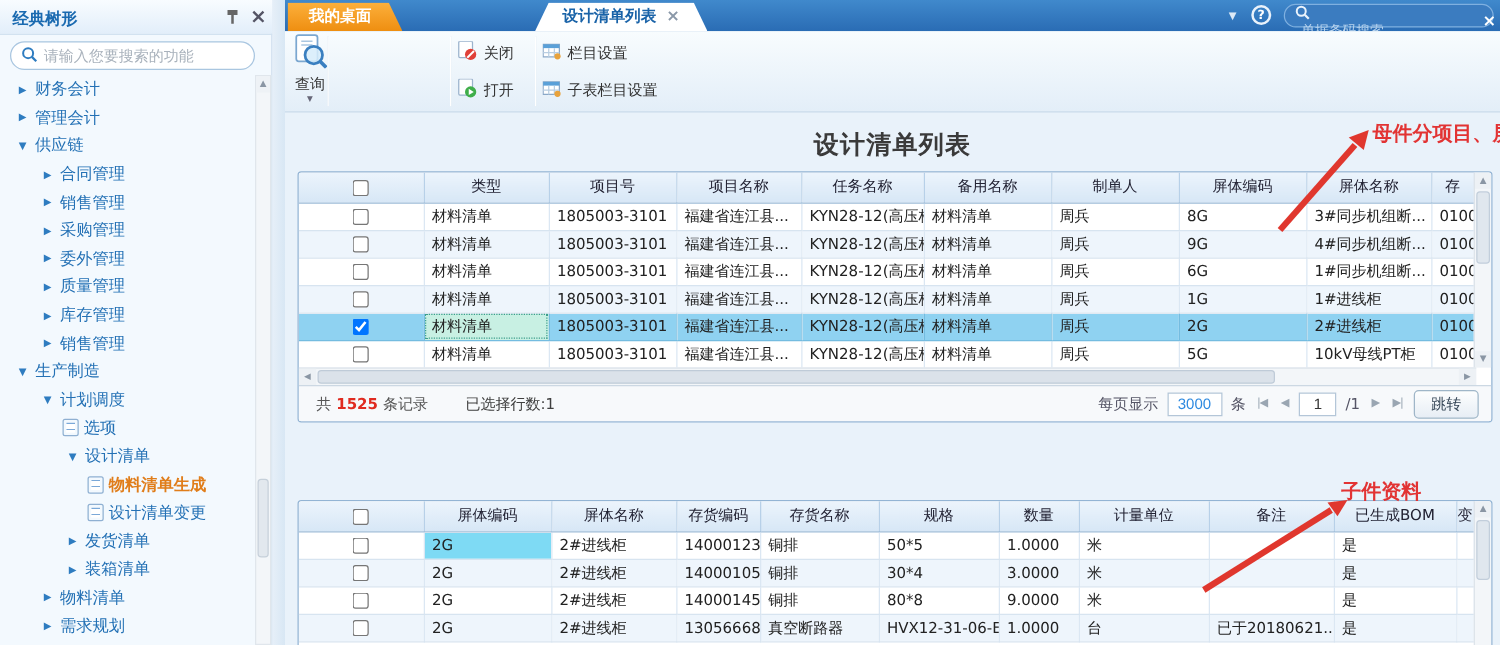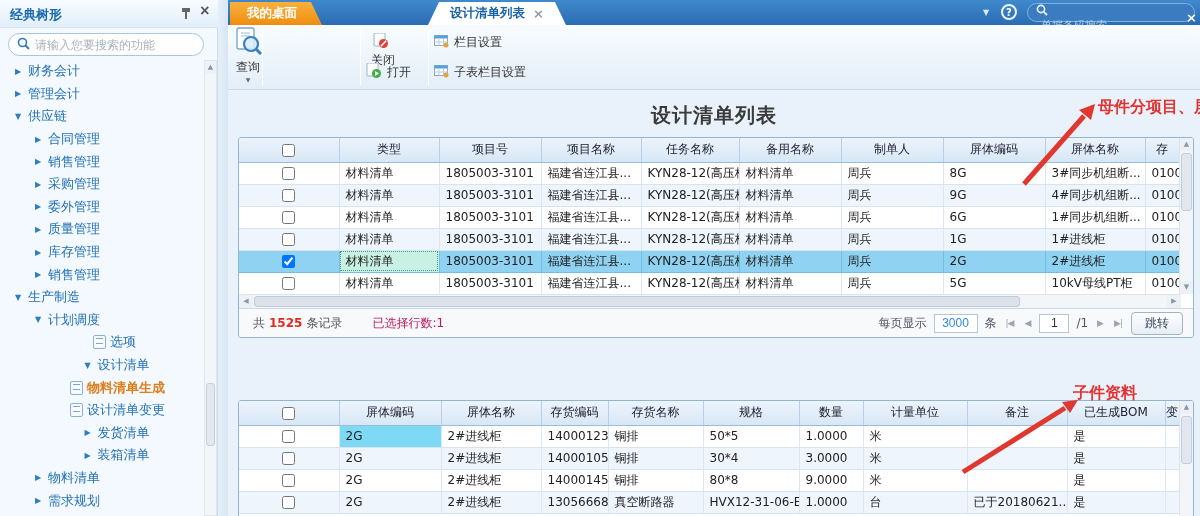--- a/index.html
+++ b/index.html
@@ -1,32 +1,32 @@
 <!DOCTYPE html>
 <html><head>
 <meta charset="utf-8">
 <style>
   * { margin:0; padding:0; box-sizing:border-box; }
   body { font-family:"DejaVu Sans","Liberation Sans",sans-serif; }
   #screen { position:relative; width:1200px; height:516px; overflow:hidden; background:#e9f2fa; font-size:12px; color:#333; }
 
   
   .sidebar { position:absolute; left:0; top:0; width:218px; height:516px; background:#f3f9fe; border-right:1px solid #cddced; }
-  .sb-header { position:absolute; left:0; top:0; width:218px; height:28px; background:linear-gradient(#f8fcff,#e2eefa); border-bottom:1px solid #d2e2f0;font-family:Liberation Mono, monospace; }
+  .sb-header { position:absolute; left:0; top:0; width:218px; height:28px; background:linear-gradient(#f8fcff,#e2eefa); border-bottom:1px solid #d2e2f0; }
   .sb-title { position:absolute; left:10px; top:6px; font-size:13px; font-weight:bold; color:#1a6ab0; }
   .sb-pin { position:absolute; left:180px; top:7px; cursor:pointer; }
   .sb-close { position:absolute; left:200px; top:3px; font-size:16px; color:#556; font-weight:bold; cursor:pointer; }
   .sb-search { position:absolute; left:8px; top:33px; width:196px; height:23px; background:#fff; border:1px solid #a9c6e0; border-radius:12px; display:flex; align-items:center; padding:0 8px; }
   .sb-search input { border:none; outline:none; flex:1; font-size:12px; color:#444; background:transparent; margin-left:5px; }
   .sb-search input::placeholder { color:#a9b2bc; }
   .sb-tree { position:absolute; left:0; top:60px; width:203px; height:456px; overflow:hidden; }
   .tree-item { height:22.6px; display:flex; align-items:center; color:#2471b5; font-size:13px; cursor:pointer; white-space:nowrap; }
   .tree-item .tw { width:16px; font-size:8px; color:#2e7cc0; text-align:center; flex:none; }
   .tree-item .tl { margin-left:2px; }
-  .i1 { padding-left:10px; } .i2 { padding-left:30px; } .i3 { padding-left:26px;justify-content:center; } .i4 { padding-left:70px; }
+  .i1 { padding-left:10px; } .i2 { padding-left:30px; } .i3 { padding-left:50px; } .i4 { padding-left:70px; }
   .tree-item.sel-orange { color:#e07d1a; font-weight:bold; }
   .doc-ic { width:13px; height:14px; flex:none; margin-right:2px; background:#fff; border:1px solid #8fb0d2; border-radius:2px;
             background-image:repeating-linear-gradient(#fff 0 2px, #7aa8d8 2px 3px, #fff 3px 5px); background-clip:content-box; padding:2px; }
   .sb-scroll { position:absolute; left:204px; top:60px; width:13px; height:456px; background:#f3f6f9; border:1px solid #e0e6ec; }
   .sb-scroll .arr { position:absolute; left:0; top:0; width:11px; height:13px; font-size:7px; color:#8a96a4; text-align:center; line-height:13px; background:#eef2f6; cursor:pointer; }
   .sb-scroll .thumb { position:absolute; left:1px; top:322px; width:9px; height:63px; background:#e2e8ee; border:1px solid #c6d0da; border-radius:3px; cursor:grab; }
   .splitter { position:absolute; left:218px; top:0; width:10px; height:516px; background:linear-gradient(90deg,#e6eff8,#d8e7f4); }
 
   
   .main { position:absolute; left:228px; top:0; width:972px; height:516px; }
@@ -76,21 +76,21 @@
   .vscroll { position:absolute; right:0; top:0; width:14px; background:#f3f6f9; border-left:1px solid #dde4ea; }
   .vscroll .arr { position:absolute; left:0; width:13px; height:13px; font-size:7px; color:#8a96a4; text-align:center; line-height:13px; background:#edf1f5; cursor:pointer; }
   .vscroll .thumb { position:absolute; left:1px; width:11px; background:#e0e7ee; border:1px solid #c2cedb; border-radius:3px; cursor:grab; }
   .hscroll { position:absolute; left:0; top:156px; width:942px; height:14px; background:#f3f6f9; border-top:1px solid #dde4ea; }
   .hscroll .arr { position:absolute; top:0; width:14px; height:13px; font-size:7px; color:#8a96a4; text-align:center; line-height:13px; background:#edf1f5; cursor:pointer; }
   .hscroll .thumb { position:absolute; left:15px; top:1px; width:766px; height:11px; background:#dbe2ea; border:1px solid #bfcbd8; border-radius:3px; cursor:grab; }
 
   .statusbar { position:absolute; left:0; top:170px; width:954px; height:29px; background:#f7f9fb; border-top:1px solid #ccd8e3; display:flex; align-items:center; }
   .sb-left { margin-left:14px; display:flex; align-items:center; gap:4px; color:#555; }
   .sb-left .total { color:#e02b20; font-weight:bold; }
-  .sb-left .selinfo { color:#be185d; margin-left:26px; }
+  .sb-left .selinfo { color:#404040; margin-left:26px; }
   .sb-right { margin-left:auto; margin-right:10px; display:flex; align-items:center; gap:7px; color:#556; }
   .sb-right .ipt { width:44px; height:19px; border:1px solid #b4c6d8; text-align:center; color:#2e8ae0; font-size:12px; outline:none; background:#fff; }
   .sb-right .ipt-page { width:30px; color:#333; }
   .pg-ic { color:#9aa6b2; font-size:9px; letter-spacing:-1px; cursor:pointer; padding:0 2px; }
   .btn-jump { padding:2px 13px; border:1px solid #9fb6c8; border-radius:4px; background:linear-gradient(#fdfefe,#e7eef5); color:#345; font-size:12px; cursor:pointer; }
 
   .annot { position:absolute; color:#e23333; font-size:16px; font-weight:bold; white-space:nowrap; z-index:60; }
   .overlay { position:absolute; left:0; top:0; width:1200px; height:516px; pointer-events:none; z-index:55; }
 </style>
 </head>
@@ -232,21 +232,21 @@
               <line x1="7" y1="6" x2="16" y2="6" stroke="#a9c6e0" stroke-width="1.2"></line>
               <line x1="7" y1="9" x2="16" y2="9" stroke="#a9c6e0" stroke-width="1.2"></line>
               <circle cx="17" cy="17" r="7" fill="#d6ecfa" fill-opacity="0.85" stroke="#3a7fc0" stroke-width="2.2"></circle>
               <line x1="22" y1="22" x2="27" y2="27" stroke="#3a7fc0" stroke-width="3"></line>
             </svg></span>
         <div class="lbl">查询</div>
         <div class="caret">▼</div>
       </div>
       <div class="tb-sep" style="left:34px"></div>
       <div class="tb-sep" style="left:132px"></div>
-      <div class="tb-small" style="left:138px; top:8px;flex-direction:column;">
+      <div class="tb-small" style="left:138px; top:8px;">
         <span><svg width="16" height="16">
               <rect x="1" y="0" width="11" height="13" rx="1" fill="#fff" stroke="#9ab2cc"></rect>
               <circle cx="10.5" cy="10.5" r="4.5" fill="#e04038"></circle>
               <line x1="7.8" y1="13.2" x2="13.2" y2="7.8" stroke="#fff" stroke-width="1.6"></line>
             </svg></span>
         <span class="lbl">关闭</span>
       </div>
       <div class="tb-small" style="left:138px; top:38px;">
         <span><svg width="16" height="16">
               <rect x="1" y="0" width="11" height="13" rx="1" fill="#fff" stroke="#9ab2cc"></rect>

